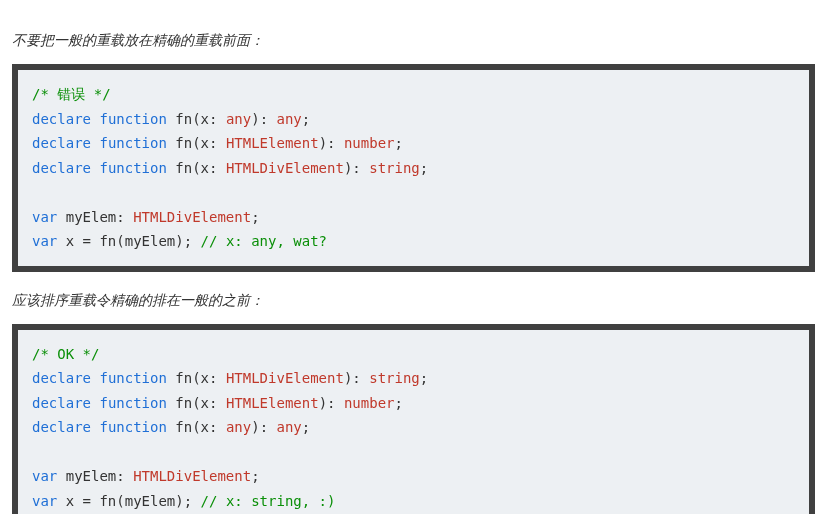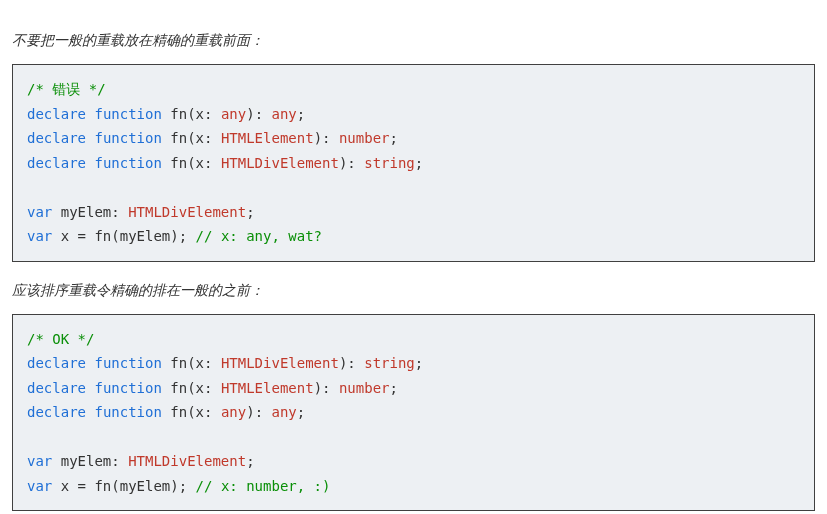--- a/index.html
+++ b/index.html
@@ -13,21 +13,21 @@
     }
     .instruction {
       font-style: italic;
       font-size: 14px;
       color: #333;
       margin-bottom: 14px;
       margin-top: 20px;
     }
     .code-block {
       background: #edf0f3;
-      border: 1px solid #404040;
+      border: 6px solid #404040;
       padding: 12px 14px;
       font-family: "SFMono-Regular", Menlo, Consolas, monospace;
       font-size: 14px;
       line-height: 1.75;
       white-space: pre;
       margin-bottom: 18px;
       color: #333;
     }
     .tk-c { color: #0a8f08; }      
     .tk-k { color: #1f6fd6; }      
@@ -57,15 +57,15 @@
 <span class="tk-k">var</span><span class="tk-p"> x = fn(myElem); </span><span class="tk-c">// x: any, wat?</span></div>
 
 <p class="instruction">应该排序重载令精确的排在一般的之前：</p>
 
 <div class="code-block"><span class="tk-c">/* OK */</span>
 <span class="tk-k">declare</span> <span class="tk-k">function</span><span class="tk-p"> fn(x: </span><span class="tk-t">HTMLDivElement</span><span class="tk-p">): </span><span class="tk-t">string</span><span class="tk-p">;</span>
 <span class="tk-k">declare</span> <span class="tk-k">function</span><span class="tk-p"> fn(x: </span><span class="tk-t">HTMLElement</span><span class="tk-p">): </span><span class="tk-t">number</span><span class="tk-p">;</span>
 <span class="tk-k">declare</span> <span class="tk-k">function</span><span class="tk-p"> fn(x: </span><span class="tk-t">any</span><span class="tk-p">): </span><span class="tk-t">any</span><span class="tk-p">;</span>
 
 <span class="tk-k">var</span><span class="tk-p"> myElem: </span><span class="tk-t">HTMLDivElement</span><span class="tk-p">;</span>
-<span class="tk-k">var</span><span class="tk-p"> x = fn(myElem); </span><span class="tk-c">// x: number, :)</span></div>
+<span class="tk-k">var</span><span class="tk-p"> x = fn(myElem); </span><span class="tk-c">// x: string, :)</span></div>
 
 <div class="watermark">@51CTO博客</div>
 
 </body></html>

